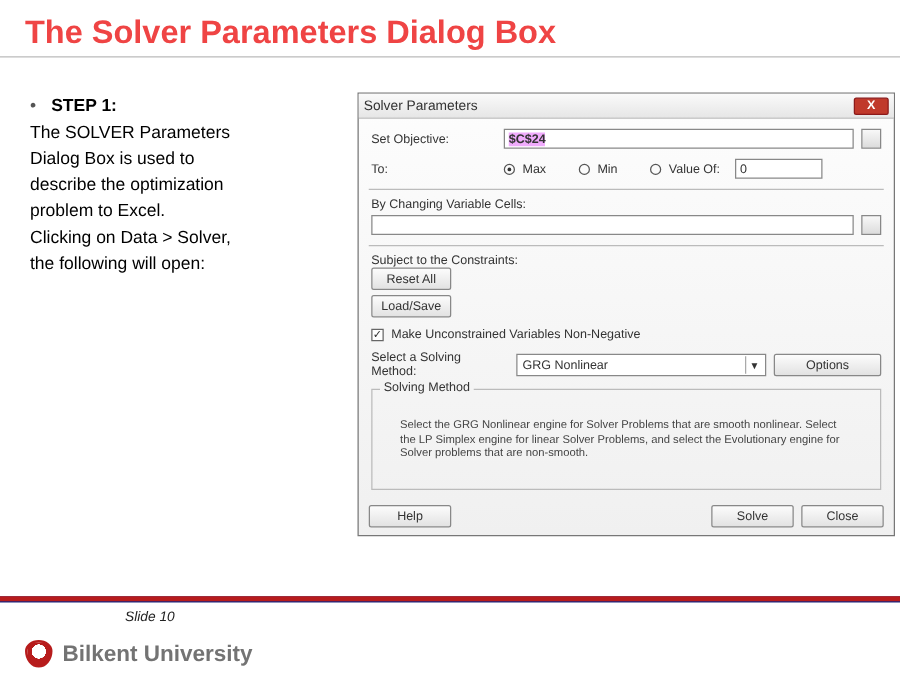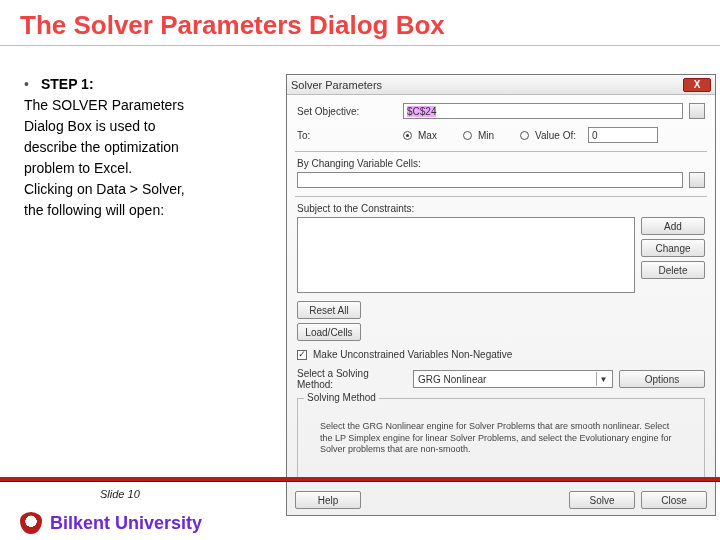--- a/index.html
+++ b/index.html
@@ -97,21 +97,21 @@
     font-size:11px; font-style:italic; color:#222;margin-top:40px;
   }
   .uni {
     position:absolute; left:20px; bottom:6px;
     display:flex; align-items:center; gap:8px;
   }
   .uni .shield {
     width:22px;height:22px;border:2px solid #b71c1c;border-radius:50% 50% 50% 50% / 40% 40% 60% 60%;
     background:radial-gradient(circle at 50% 40%, #fff 40%, #b71c1c 41%);
   }
-  .uni .txt { font-size:18px; font-weight:bold; color:#6d28d9; }
+  .uni .txt { font-size:18px; font-weight:bold; color:#737373; }
 </style>
 </head>
 <body>
 
 <div class="title">The Solver Parameters Dialog Box</div>
 
 <div class="content-row">
   <div class="left-col">
     <div class="bullet-row">
       <span class="bullet">•</span>
@@ -127,21 +127,21 @@
 
   <div class="dialog">
     <div class="dlg-title">
       <span>Solver Parameters</span>
       <div class="close-x">X</div>
     </div>
     <div class="dlg-body">
       <div class="row">
         <span class="lbl">Set Objective:</span>
         <div class="cell-input" style="flex:1">
-            <span style="background:#f0abfc;">$C$24</span>
+            <span style="background:#f0abfc;font-weight:bold;">$C$24</span>
           </div>
         <div class="ref-btn"></div>
       </div>
       <div class="row">
         <span class="lbl">To:</span>
         <span class="radio checked"></span>
         <span>Max</span>
         <span style="width:14px"></span>
         <span class="radio"></span>
         <span>Min</span>
@@ -151,32 +151,24 @@
         <div class="cell-input" style="width:70px;margin-left:6px;">0</div>
       </div>
       <div class="hr"></div>
       <div>By Changing Variable Cells:</div>
       <div class="row" style="margin-top:3px;">
         <div class="cell-input" style="flex:1"></div>
         <div class="ref-btn"></div>
       </div>
       <div class="hr"></div>
       <div>Subject to the Constraints:</div>
-      <div class="row" style="align-items:flex-start;margin-top:3px;">
-        <div class="constraint-box"></div>
-        <div class="side-btns">
-          <div class="win-btn">Add</div>
-          <div class="win-btn">Change</div>
-          <div class="win-btn">Delete</div>
-        </div>
-      </div>
       <div class="row" style="justify-content:flex-start;">
         <div class="side-btns">
           <div class="win-btn">Reset All</div>
-          <div class="win-btn">Load/Cells</div>
+          <div class="win-btn">Load/Save</div>
         </div>
       </div>
       <div class="row">
         <span class="check">✓</span>
         <span>Make Unconstrained Variables Non-Negative</span>
       </div>
       <div class="row">
         <span style="width:110px">Select a Solving Method:</span>
         <div class="select">
           <span>GRG Nonlinear</span>

